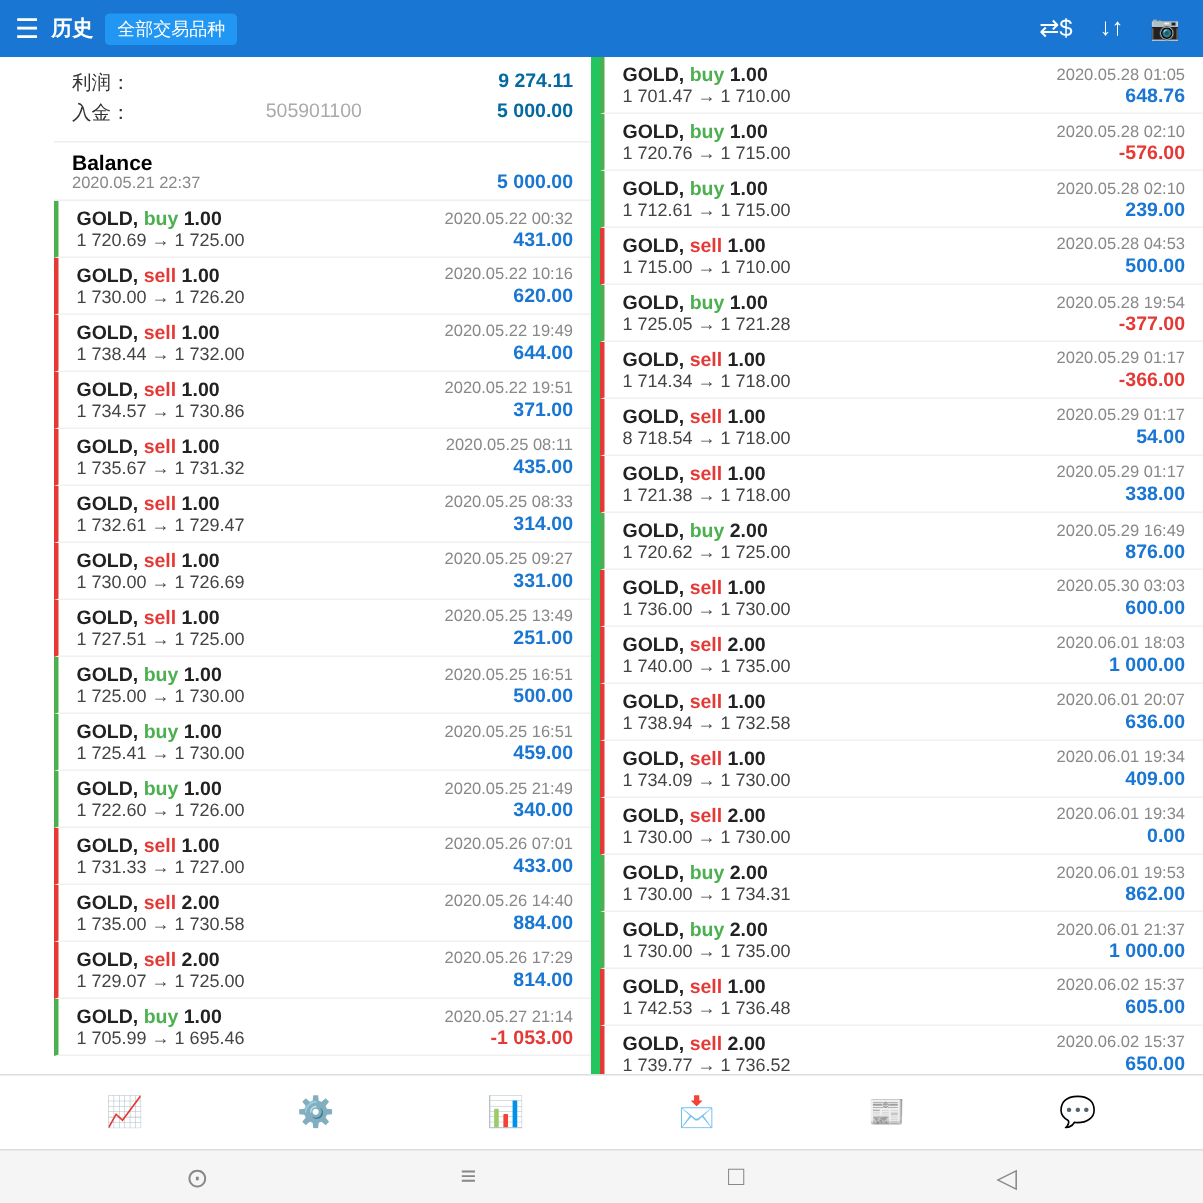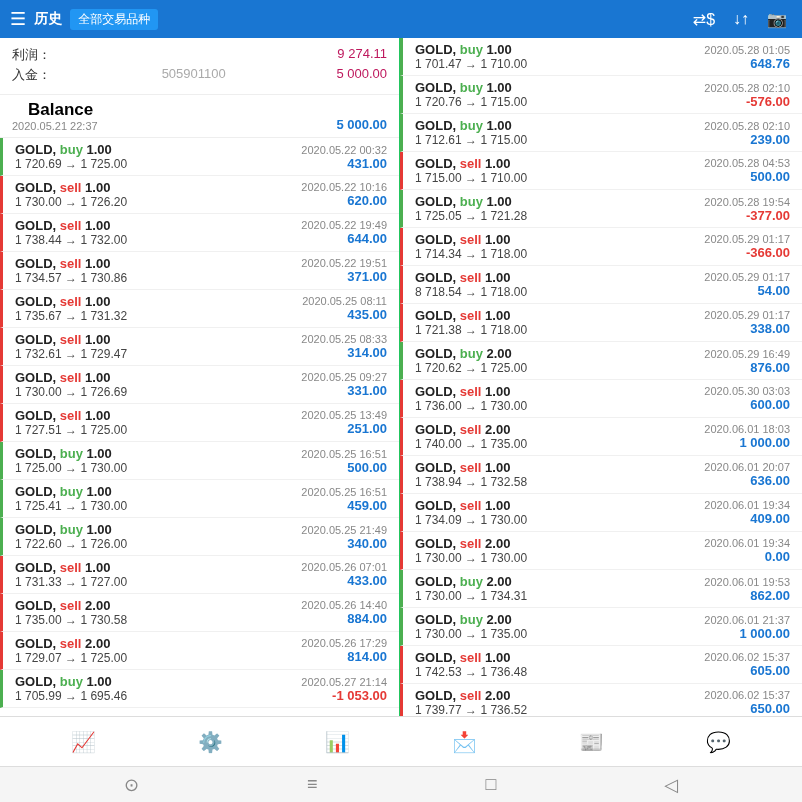--- a/index.html
+++ b/index.html
@@ -39,38 +39,39 @@
       display: flex;
       flex: 1;
       overflow: hidden;
     }
 
     
     .left-panel {
       width: 400px;
       display: flex;
       flex-direction: column;
-      border-right: 1px solid #22c55e;
+      border-right: 6px solid #22c55e;
       overflow-y: auto;
+      padding-left: 36px;
     }
 
     
     .summary {
       padding: 8px 12px;
       border-bottom: 1px solid #eee;
       background: #fff;
     }
     .summary-row {
       display: flex;
       justify-content: space-between;
       font-size: 13px;
       margin-bottom: 2px;
     }
     .summary-row .label { color: #333; }
-    .summary-row .value-blue { color: #be185d; font-weight: normal; }
+    .summary-row .value-blue { color: #0369a1; font-weight: bold; }
     .summary-row .phone { color: #888; font-size: 12px; }
 
     
     .balance-row {
       display: flex;
       justify-content: space-between;
       padding: 5px 12px;
       border-bottom: 1px solid #eee;
       font-size: 13px;
     }
@@ -175,21 +176,21 @@
       </div>
       <div class="summary-row">
         <span class="label">入金：</span>
         <span class="phone" style="color:#aaa;font-size:13px;">505901100</span>
         <span class="value-blue">5 000.00</span>
       </div>
     </div>
 
     <div class="balance-row">
       <div>
-        <div style="font-weight:bold;font-size:17px;margin-left:16px;">Balance</div>
+        <div style="font-weight:bold;font-size:14px;">Balance</div>
         <div style="font-size:11px;color:#888;text-align:right;">2020.05.21 22:37</div>
       </div>
       <div style="color:#1976d2;font-weight:bold;font-size:13px;align-self:flex-end;">5 000.00</div>
     </div>
 
     <div id="left-trades-container">
     <div class="trade-item buy-item">
       <div class="left-info">
         <div class="trade-title">
           <span style="color:#222;">GOLD, </span><span style="color:#4CAF50;">buy</span><span style="color:#222;"> 1.00</span>

